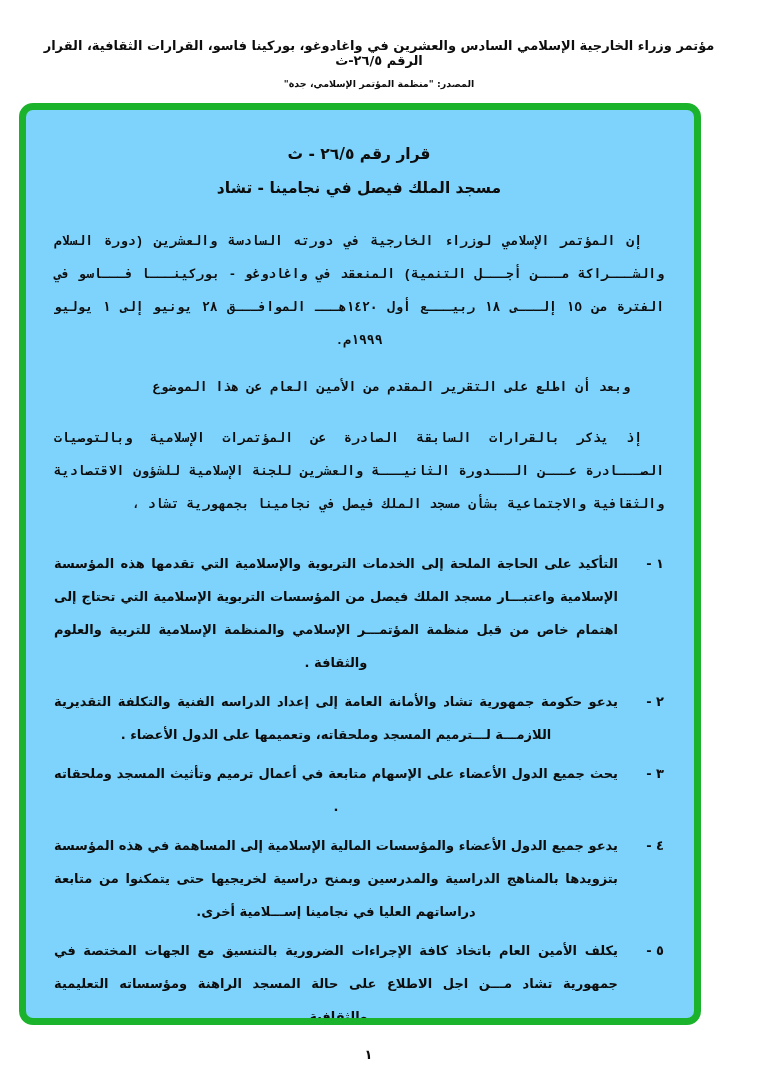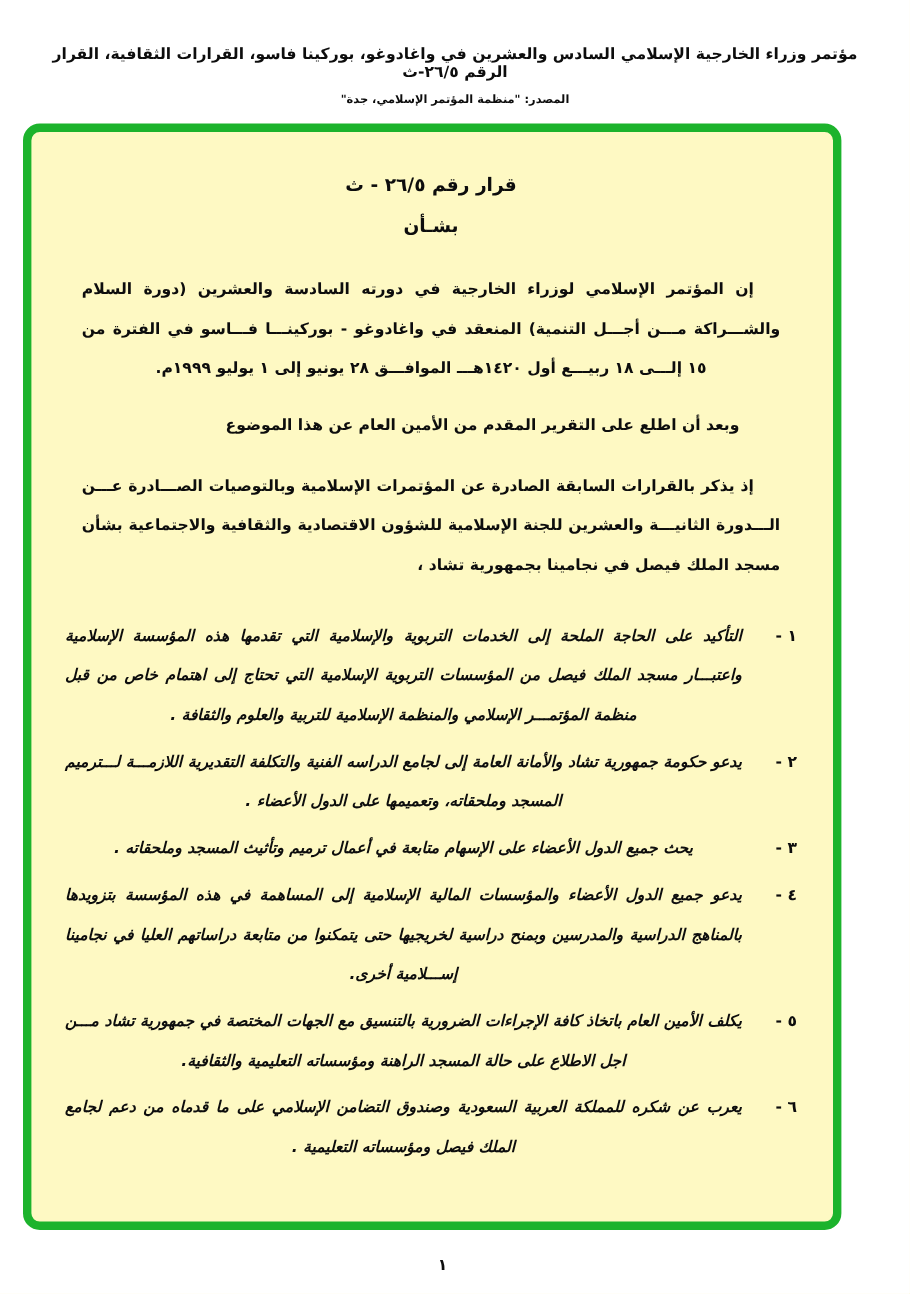--- a/index.html
+++ b/index.html
@@ -37,38 +37,39 @@
     position: absolute;
     left: 40px;
     top: 103px;
     width: 682px;
     height: 922px;
     box-sizing: border-box;
     border: 7px solid #1cb32c;
     border-radius: 14px;
     padding: 34px 30px 0 28px;
     overflow: hidden;
-    background: #fef9c3;
+    background: #7dd3fc;
   }
   .title-block {
     text-align: center;
   }
   .title-line {
     font-size: 15.5px;
     font-weight: bold;
     margin: 0 0 13px 0;
     line-height: 21px;
   }
   .body-text {
     font-size: 13px;
     font-weight: bold;
     line-height: 33px;
   }
   .para {
-    margin: 14px;
+    margin: 0;
+    font-family: Liberation Mono, monospace;
   }
   .para-1 {
     margin-top: 26px;
     text-align: justify;
     text-align-last: center;
     text-indent: 22px;
   }
   .para-2 {
     margin-top: 18px;
     text-align: justify;
@@ -89,21 +90,20 @@
   }
   .item-marker {
     flex: 0 0 46px;
     text-align: right;
     white-space: nowrap;
   }
   .item-text {
     flex: 1 1 auto;
     text-align: justify;
     text-align-last: center;
-    font-style: italic;
   }
   .page-number {
     position: absolute;
     left: 0;
     right: 0;
     bottom: 16px;
     text-align: center;
     font-size: 13px;
     font-weight: bold;
   }
@@ -115,38 +115,38 @@
 
   <div class="doc-header">
     <div class="line1">مؤتمر وزراء الخارجية الإسلامي السادس والعشرين في واغادوغو، بوركينا فاسو، القرارات الثقافية، القرار الرقم ٢٦/٥-ث</div>
     <div class="line2">المصدر: "منظمة المؤتمر الإسلامي، جدة"</div>
   </div>
 
   <div class="frame" style="border-color: rgb(28, 179, 44);">
 
     <div class="title-block">
       <div class="title-line">قرار رقم ٢٦/٥ - ث</div>
-      <div class="title-line">بشـأن</div>
+      <div class="title-line">مسجد الملك فيصل في نجامينا - تشاد</div>
     </div>
 
     <div class="body-text">
       <p class="para para-1">إن المؤتمر الإسلامي لوزراء الخارجية في دورته السادسة والعشرين (دورة السلام والشـــراكة مـــن أجـــل التنمية) المنعقد في واغادوغو - بوركينـــا فـــاسو في الفترة من ١٥ إلـــى ١٨ ربيـــع أول ١٤٢٠هـــ الموافـــق ٢٨ يونيو إلى ١ يوليو ١٩٩٩م.</p>
       <p class="para para-3">وبعد أن اطلع على التقرير المقدم من الأمين العام عن هذا الموضوع</p>
       <p class="para para-2">إذ يذكر بالقرارات السابقة الصادرة عن المؤتمرات الإسلامية وبالتوصيات الصـــادرة عـــن الـــدورة الثانيـــة والعشرين للجنة الإسلامية للشؤون الاقتصادية والثقافية والاجتماعية بشأن مسجد الملك فيصل في نجامينا بجمهورية تشاد ،</p>
 
       <div class="items">
 
         <div class="item">
           <div class="item-marker">١ -</div>
           <div class="item-text">التأكيد على الحاجة الملحة إلى الخدمات التربوية والإسلامية التي تقدمها هذه المؤسسة الإسلامية واعتبـــار مسجد الملك فيصل من المؤسسات التربوية الإسلامية التي تحتاج إلى اهتمام خاص من قبل منظمة المؤتمـــر الإسلامي والمنظمة الإسلامية للتربية والعلوم والثقافة .</div>
         </div>
 
         <div class="item">
           <div class="item-marker">٢ -</div>
-          <div class="item-text">يدعو حكومة جمهورية تشاد والأمانة العامة إلى لجامع الدراسه الفنية والتكلفة التقديرية اللازمـــة لـــترميم المسجد وملحقاته، وتعميمها على الدول الأعضاء .</div>
+          <div class="item-text">يدعو حكومة جمهورية تشاد والأمانة العامة إلى إعداد الدراسه الفنية والتكلفة التقديرية اللازمـــة لـــترميم المسجد وملحقاته، وتعميمها على الدول الأعضاء .</div>
         </div>
 
         <div class="item">
           <div class="item-marker">٣ -</div>
           <div class="item-text">يحث جميع الدول الأعضاء على الإسهام متابعة في أعمال ترميم وتأثيث المسجد وملحقاته .</div>
         </div>
 
         <div class="item">
           <div class="item-marker">٤ -</div>
           <div class="item-text">يدعو جميع الدول الأعضاء والمؤسسات المالية الإسلامية إلى المساهمة في هذه المؤسسة بتزويدها بالمناهج الدراسية والمدرسين وبمنح دراسية لخريجيها حتى يتمكنوا من متابعة دراساتهم العليا في نجامينا إســـلامية أخرى.</div>

